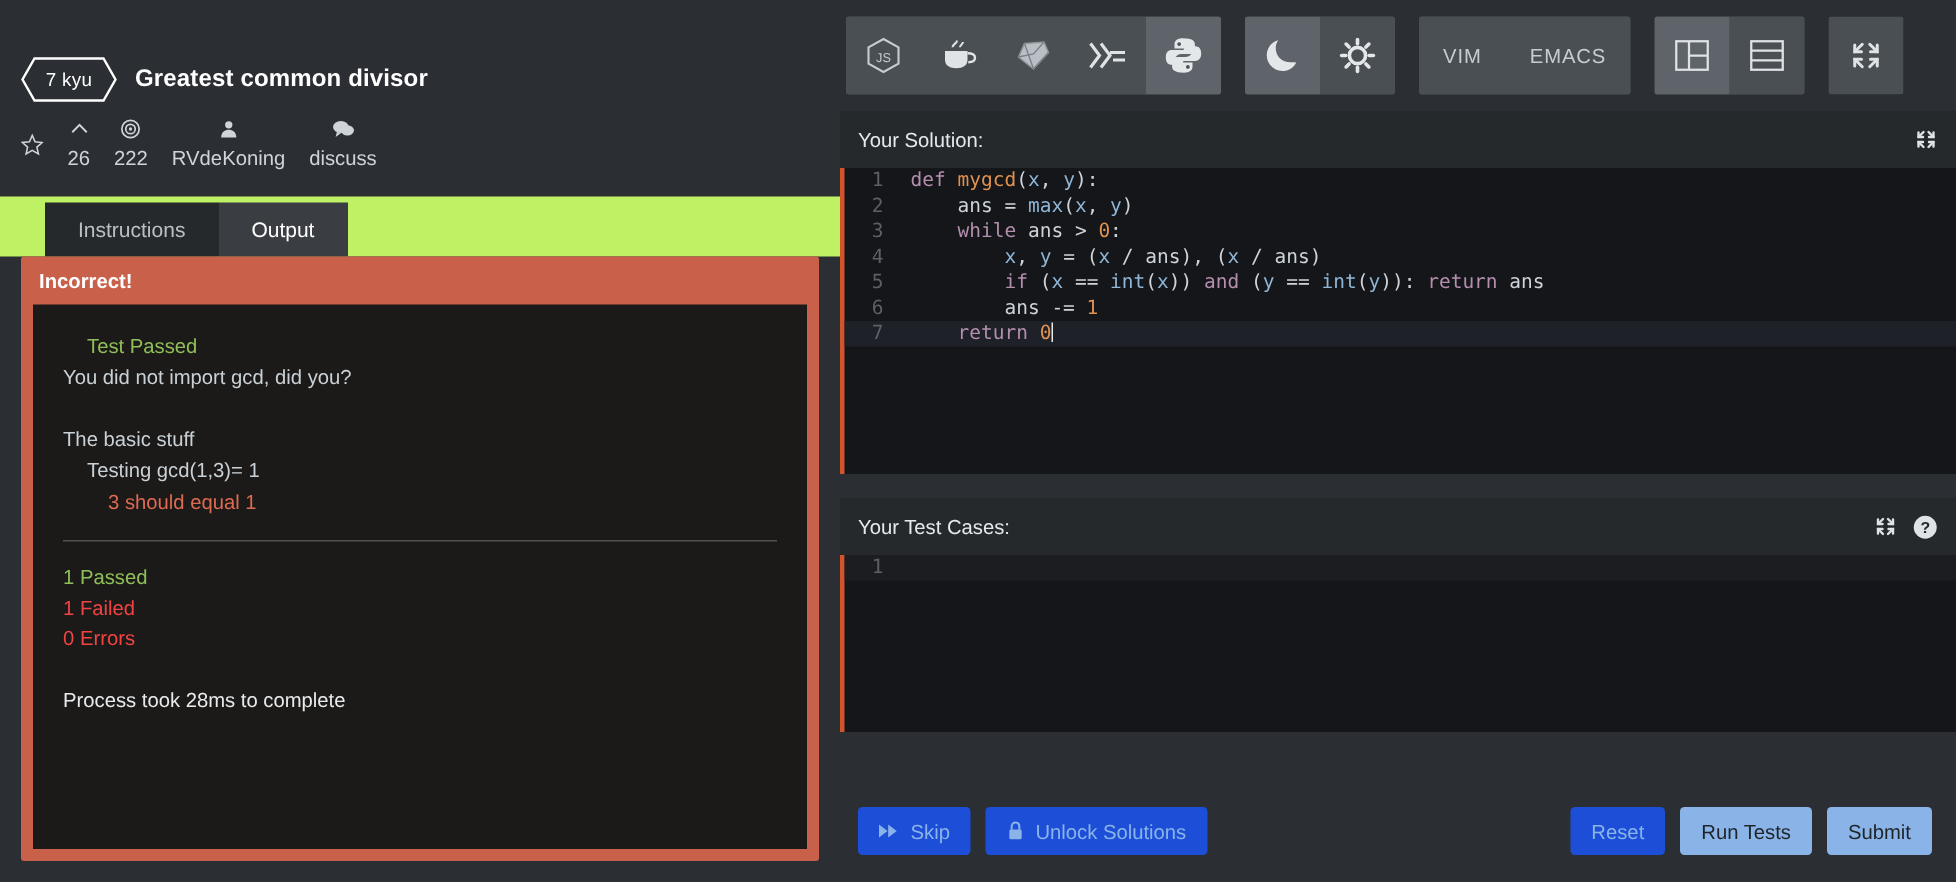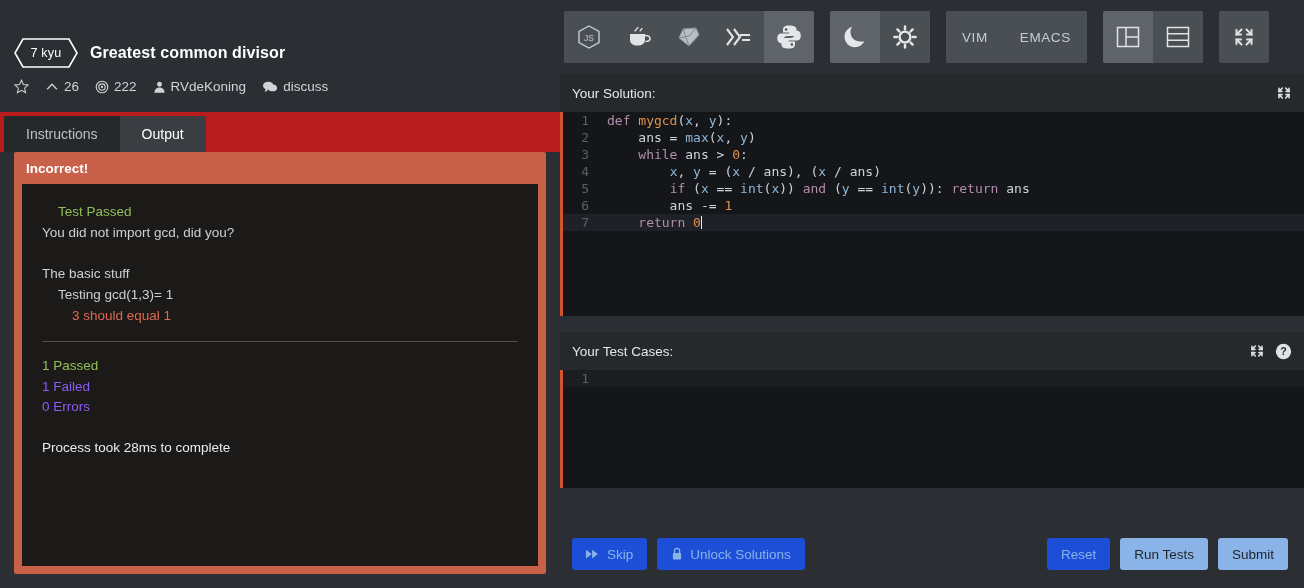--- a/index.html
+++ b/index.html
@@ -69,31 +69,32 @@
     gap: 6px;
     margin-top: 10px;
     color: #cfd4d8;
     font-size: 13.5px;
   }
   .stat {
     display: flex;
     align-items: center;
     gap: 5px;
     margin-right: 10px;
+    flex-direction: column;
   }
   .stat svg { display: block; }
 
   
   .tabs {
     display: flex;
     align-items: flex-end;
     height: 40px;
     margin-top: 18px;
-    padding-left: 4px;
-    background: #b91c1c;
+    padding-left: 30px;
+    background: #bef264;
   }
   .tab {
     height: 36px;
     padding: 0 22px;
     display: flex;
     align-items: center;
     font-size: 14px;
     color: #b8c0c6;
     background: #26292c;
     cursor: pointer;
@@ -128,21 +129,21 @@
     padding: 18px 20px;
     overflow: hidden;
     font-size: 13.5px;
     line-height: 1.55;
     color: #c9d1d6;
     min-height: 0;
   }
   .c-line { white-space: pre; }
   .c-group { color: #c9d1d6; }
   .c-pass  { color: #8fbf58; }
-  .c-fail  { color: #8b5cf6; }
+  .c-fail  { color: #ef4444; }
   .c-fail-soft { color: #dd6a52; }
   .c-white { color: #e8eaec; }
   .c-indent1 { padding-left: 16px; }
   .c-indent2 { padding-left: 30px; }
   .c-gap { height: 20px; }
   .c-divider {
     border-top: 1px solid #55504c;
     margin: 14px 0 14px 0;
   }
 

